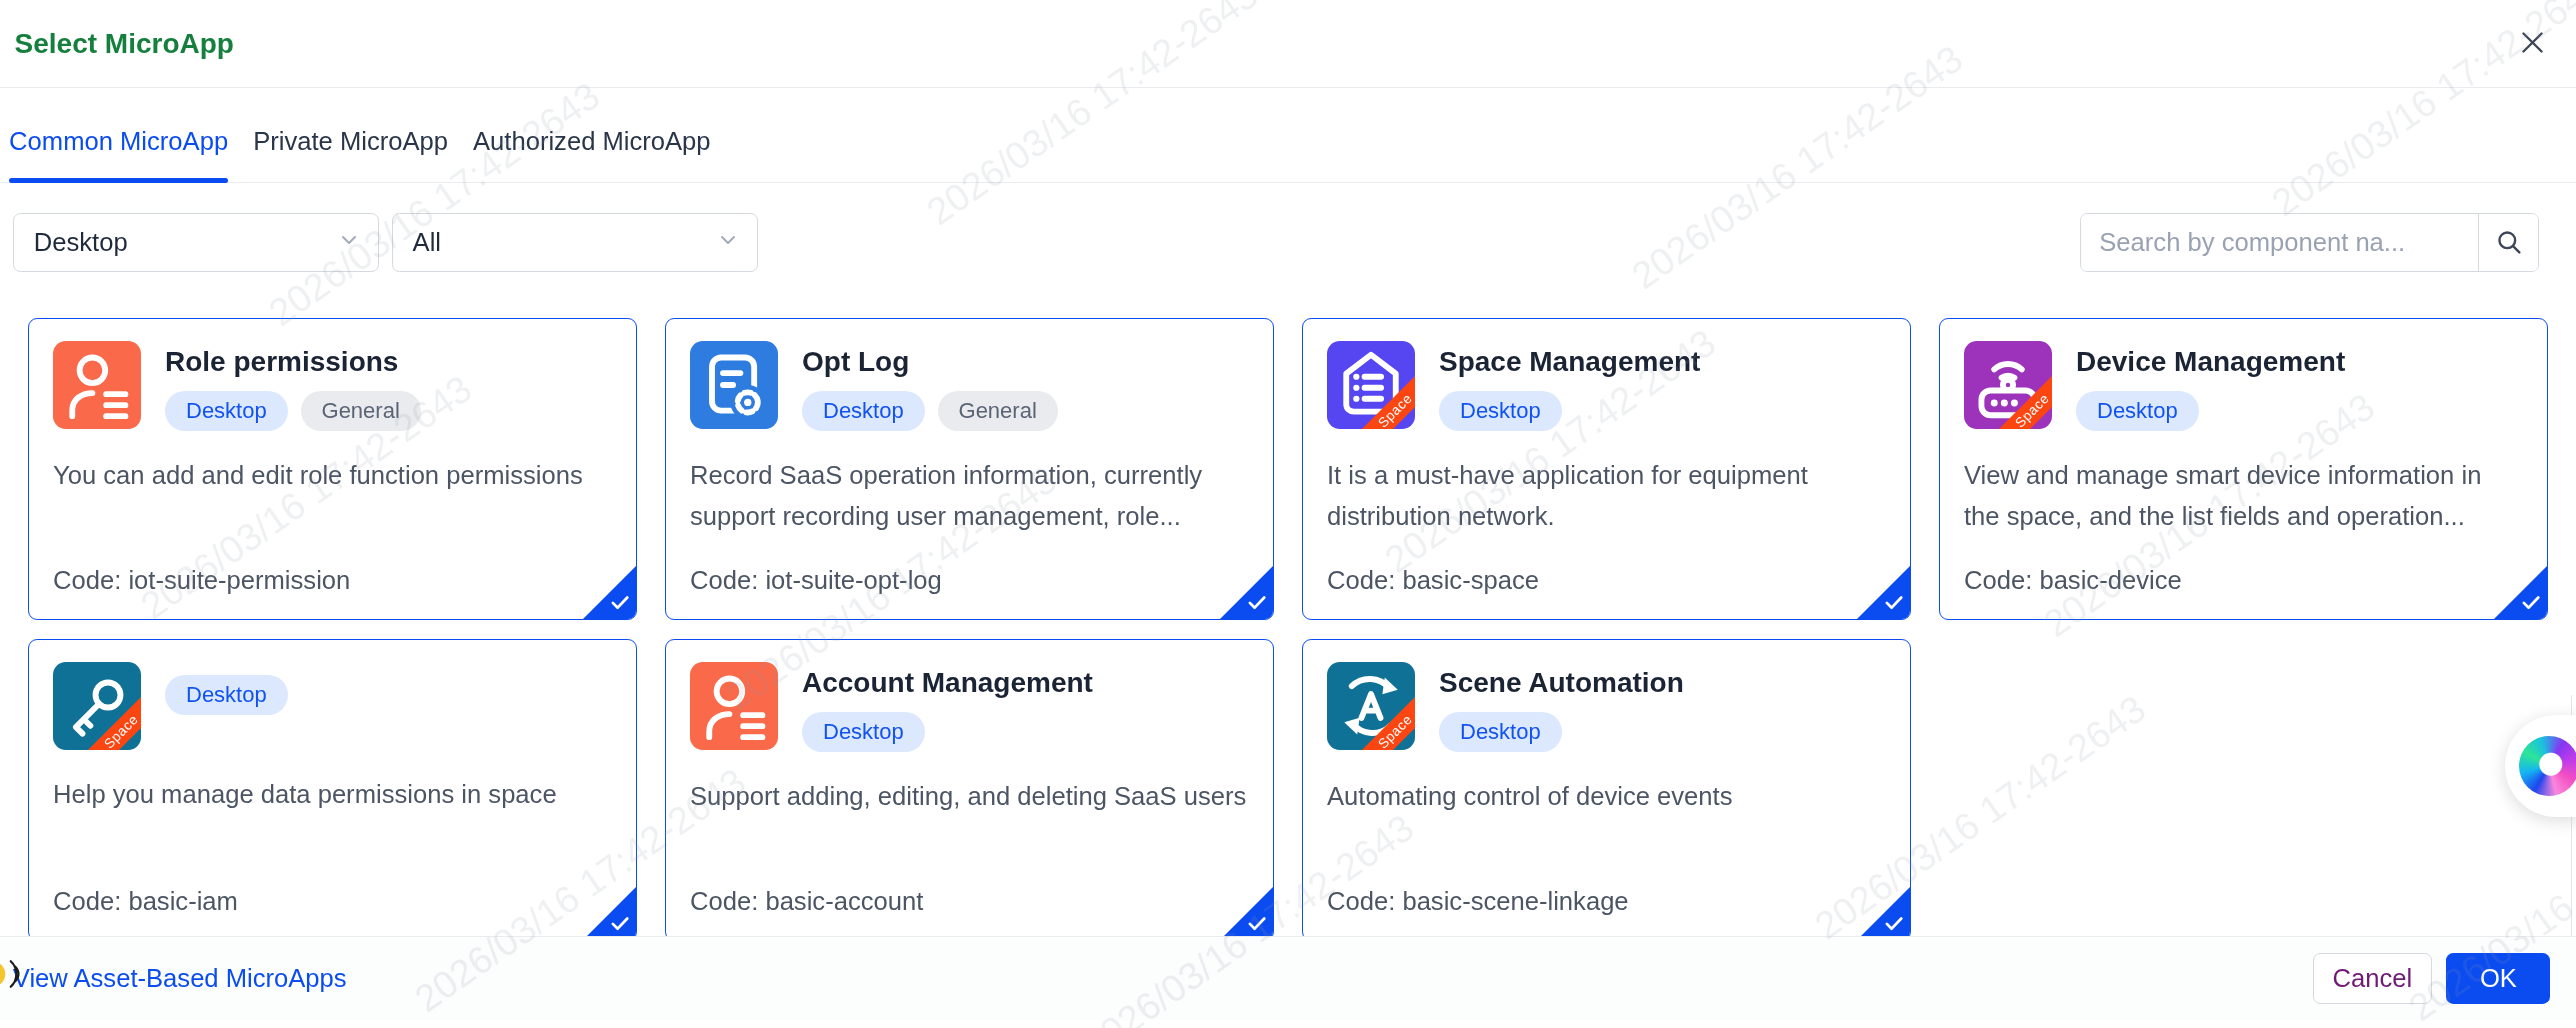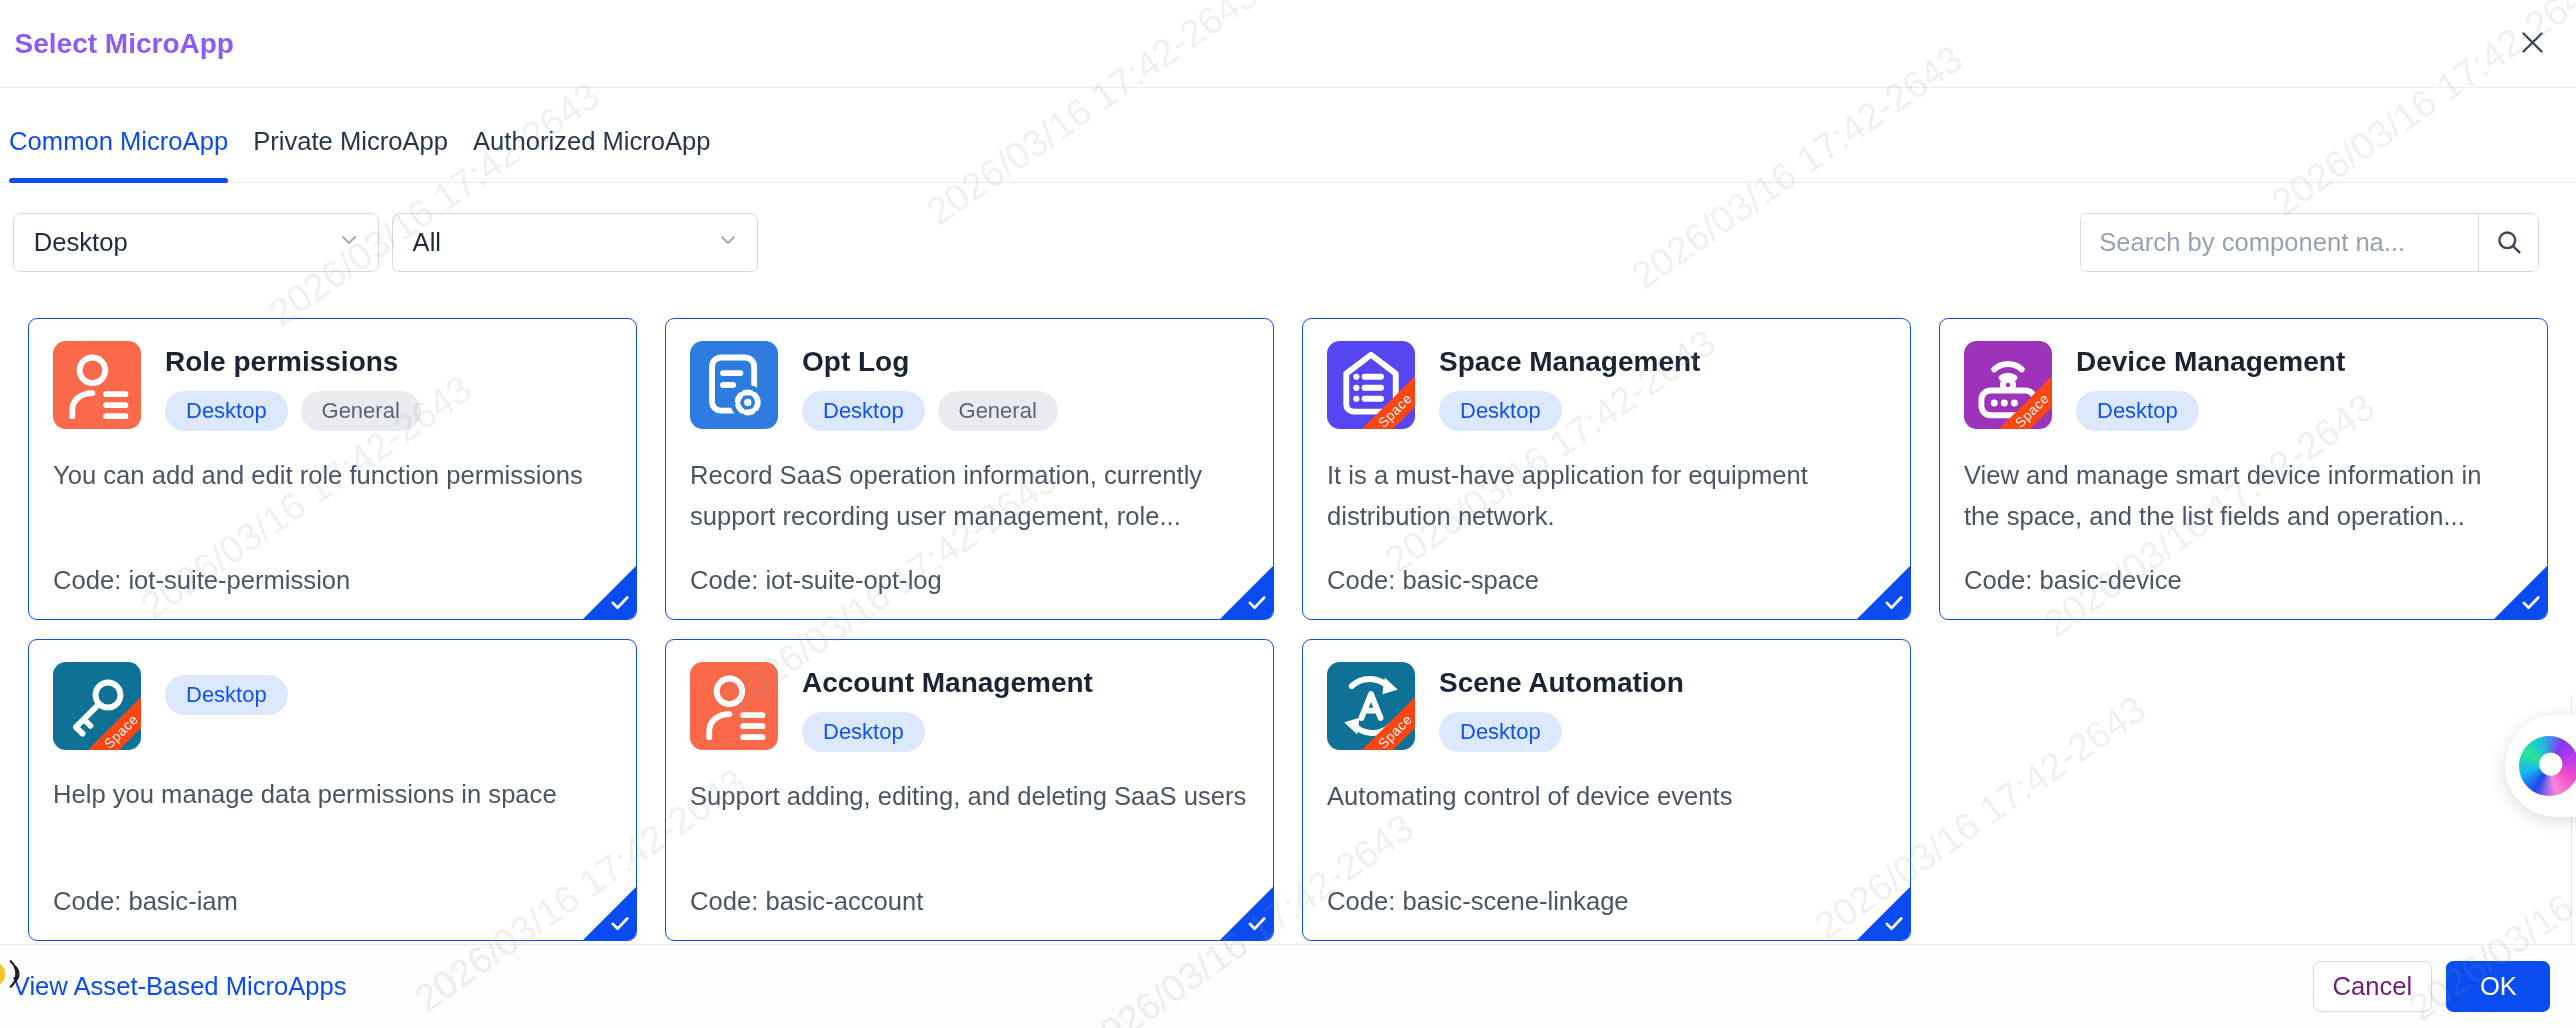--- a/index.html
+++ b/index.html
@@ -2,21 +2,21 @@
 <html style="font-size:14.6px"><head>
 <meta charset="utf-8">
 <style>
   * { margin:0; padding:0; box-sizing:border-box; }
   html,body { width:2576px; height:1028px; }
   body { font-family:"Liberation Sans","DejaVu Sans",sans-serif; background:#fff; overflow:hidden; position:relative; }
   .screen { position:relative; width:2576px; height:1028px; background:#fff; overflow:hidden; }
 
   
   .dlg-header { height:88px; display:flex; align-items:center; padding:0 24px 0 14.6px; border-bottom:0.9px solid #e9ebef; }
-  .dlg-title { font-size:28px; font-weight:700; color:#8b5cf6; }
+  .dlg-title { font-size:28px; font-weight:700; color:#15803d; }
   .dlg-close { margin-left:auto; width:40px; height:40px; display:flex; align-items:center; justify-content:center; cursor:pointer; background:none; border:none; }
 
   
   .tabs { height:95px; display:flex; align-items:center; gap:25px; padding:12.8px 9.1px 0 9.1px; border-bottom:0.9px solid #e9ebef; }
   .tab { position:relative; height:100%; display:flex; align-items:center; font-size:25.6px; font-weight:500; color:#29364a; cursor:pointer; }
   .tab.active { color:#0b4cf0; }
   .tab.active::after { content:""; position:absolute; left:0; right:0; bottom:-0.9px; height:4.6px; background:#0b4cf0; border-radius:2.7px; }
 
   
   .filterbar { margin-top:30px; padding:0 37px 0 12.8px; display:flex; align-items:center; gap:12.8px; height:59px; }
@@ -41,21 +41,21 @@
   .badges { margin-top:11px; display:flex; gap:12.8px; }
   .badge { display:inline-flex; align-items:center; height:40px; padding:0 21px; border-radius:20px; font-size:22px; font-weight:500; }
   .badge.blue { background:#dbe8fe; color:#1253f0; }
   .badge.gray { background:#e9ebee; color:#5b6475; }
   .card-desc { margin-top:24px; font-size:25.6px; line-height:41px; color:#4c5564; display:-webkit-box; -webkit-line-clamp:2; -webkit-box-orient:vertical; overflow:hidden; }
   .card-code { position:absolute; left:24px; bottom:24px; font-size:25.6px; color:#4c5564;margin-top:7px; }
   .corner { position:absolute; right:0; bottom:0; width:53px; height:53px; background:#0b4cf0; clip-path:polygon(100% 0,100% 100%,0 100%); }
   .corner svg { position:absolute; right:3.7px; bottom:4.6px; width:25.6px; height:25.6px; }
 
   
-  .dlg-footer { position:absolute; left:0; right:0; bottom:0; height:84px; background:#fcfdfd; border-top:0.9px solid #e9ebef; display:flex; align-items:center; padding:0 25.6px 0 12.8px; z-index:10; }
+  .dlg-footer { position:absolute; left:0; right:0; bottom:8px; height:84px; background:#fcfdfd; border-top:0.9px solid #e9ebef; display:flex; align-items:center; padding:0 25.6px 0 12.8px; z-index:10; }
   .footer-link { font-size:25.6px; color:#0b4cf0; cursor:pointer; text-decoration:none; }
   .footer-btns { margin-left:auto; display:flex; gap:14.6px; }
   .btn { height:51px; border-radius:7.3px; font-size:25.6px; font-family:inherit; cursor:pointer; display:flex; align-items:center; justify-content:center; }
   .btn-cancel { width:119px; background:#fff; border:1.4px solid #d4d9e0; color:#701a75; }
   .btn-ok { width:104px; background:#0b4cf0; border:none; color:#fff; }
 
   
   .assistant { position:absolute; right:-5.5px; top:715px; width:77px; height:102px; background:#fff; border-radius:51px 0 0 51px; box-shadow:0 3.7px 16.5px rgba(0,0,0,.14); z-index:30; cursor:pointer; }
   .swirl { position:absolute; left:14.6px; top:21px; width:60px; height:60px; border-radius:50%;
     background: radial-gradient(circle at 53% 47%, #ffffff 0 11px, rgba(255,255,255,0) 12px),

